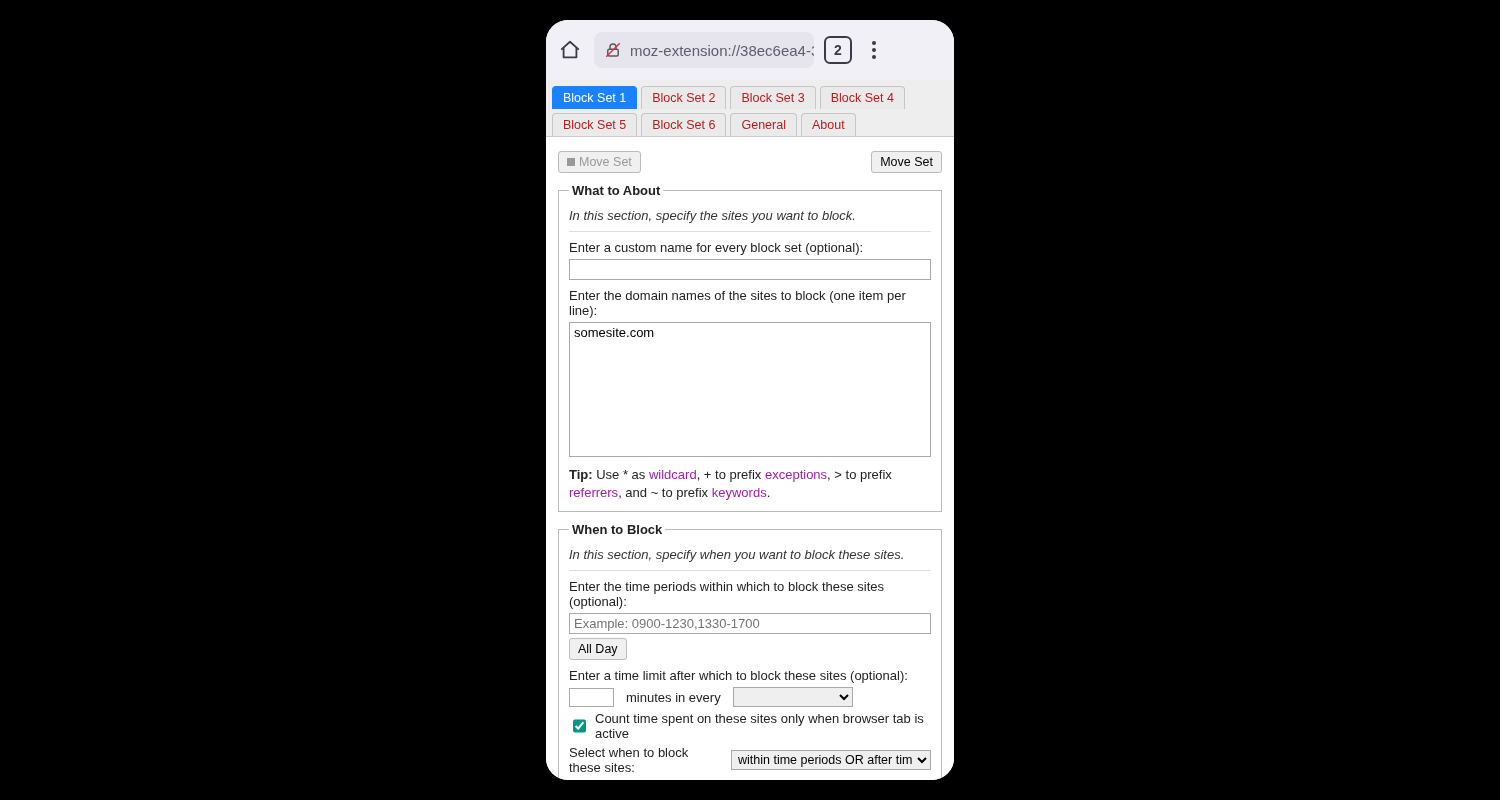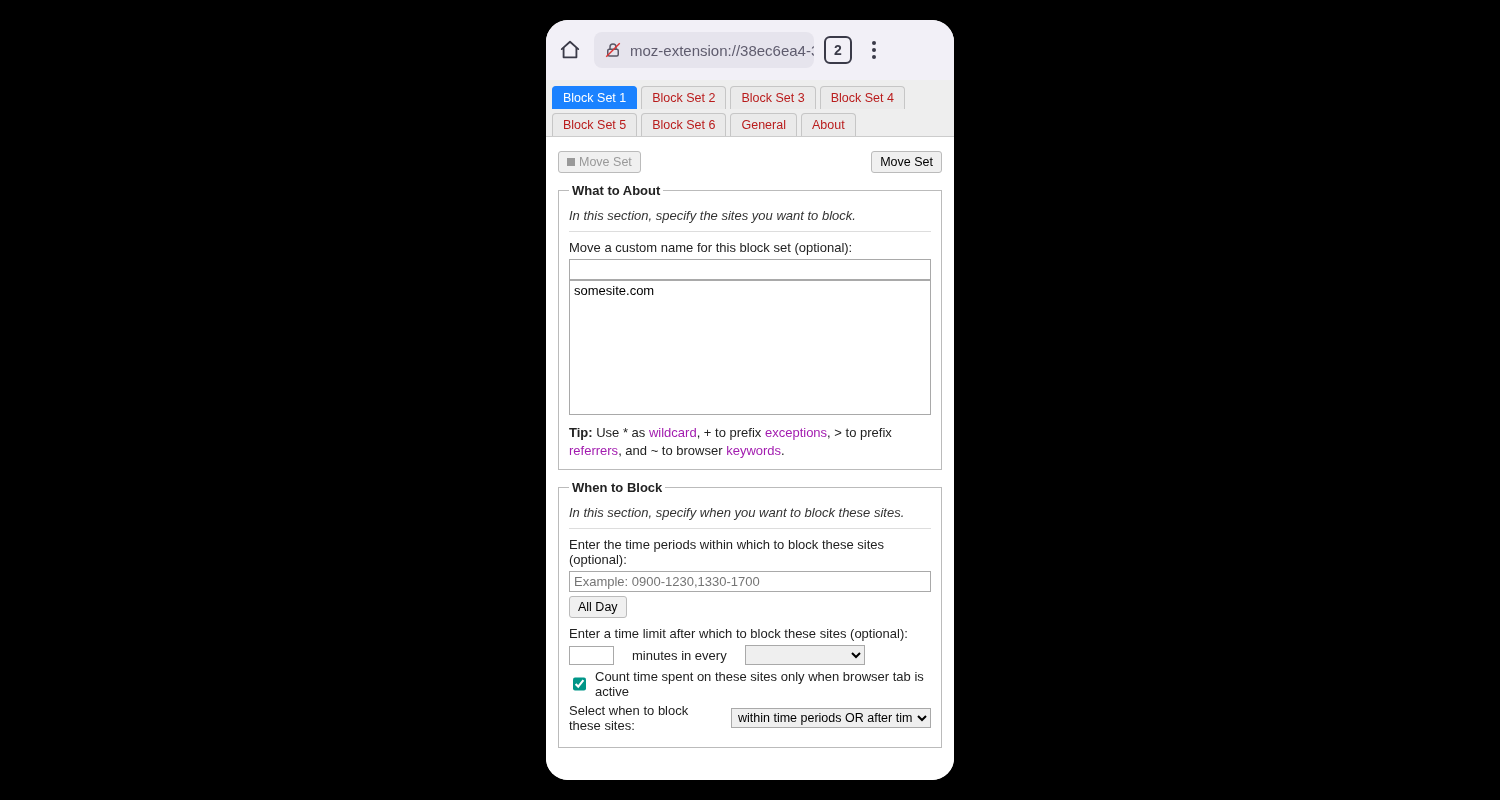--- a/index.html
+++ b/index.html
@@ -119,21 +119,21 @@
   }
   .hint { font-style:italic;color:#333;border-bottom:1px solid #ddd;padding:2px 0 8px 0;margin-bottom:8px;}
   label.field-label{display:block;margin:8px 0 4px 0;}
   input[type=text].full, textarea.full {
     width:100%;border:1px solid #a9a9a9;font-family:inherit;font-size:13px;padding:2px 4px;
   }
   textarea.full{height:135px;resize:none;}
   .tip{margin-top:6px;line-height:1.35;}
   .tip b{font-weight:700;}
   a.link{color:#a21caf;text-decoration:none;}
-  .inline-row{display:flex;align-items:center;gap:18px;margin:4px 0;}
+  .inline-row{display:flex;align-items:center;gap:12px;margin:4px 0;}
   input.tiny{width:45px;border:1px solid #a9a9a9;padding:1px 2px;font-size:13px;}
   select.sel{border:1px solid #a9a9a9;font-size:12.5px;padding:1px 2px;background:#efefef;}
   select.sel.wide{width:120px;}
   select.sel.wider{width:200px;}
   .chk-row{display:flex;align-items:center;gap:6px;margin:3px 0;}
   .chk{width:14px;height:14px;accent-color:#009688;}
 </style>
 </head>
 <body>
 
@@ -186,27 +186,28 @@
         </button>
         <button class="btn">
           <span>Move Set</span>
         </button>
       </div>
 
       <fieldset>
         <legend>What to About</legend>
         <div class="hint">In this section, specify the sites you want to block.</div>
 
-        <label class="field-label">Move a custom name for this block set (optional):</label>
+        <label class="field-label">Enter a custom name for every block set (optional):</label>
         <input type="text" class="full" value="" style="">
 
+        <label class="field-label">Enter the domain names of the sites to block (one item per line):</label>
         <textarea class="full" style="">somesite.com</textarea>
 
         <div class="tip">
-          <b>Tip:</b><span> Use * as </span><a href="#" class="link">wildcard</a><span>, + to prefix </span><a href="#" class="link">exceptions</a><span>, &gt; to prefix </span><a href="#" class="link">referrers</a><span>, and ~ to browser </span><a href="#" class="link">keywords</a><span>.</span>
+          <b>Tip:</b><span> Use * as </span><a href="#" class="link">wildcard</a><span>, + to prefix </span><a href="#" class="link">exceptions</a><span>, &gt; to prefix </span><a href="#" class="link">referrers</a><span>, and ~ to prefix </span><a href="#" class="link">keywords</a><span>.</span>
         </div>
       </fieldset>
 
       <fieldset>
         <legend>When to Block</legend>
         <div class="hint">In this section, specify when you want to block these sites.</div>
 
         <label class="field-label">Enter the time periods within which to block these sites (optional):</label>
         <input type="text" class="full" placeholder="Example: 0900-1230,1330-1700" style="">
         <div style="margin-top:4px;">

